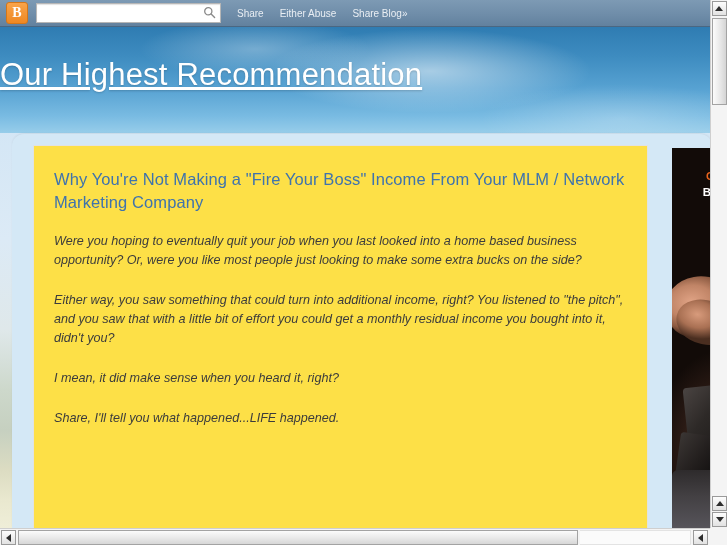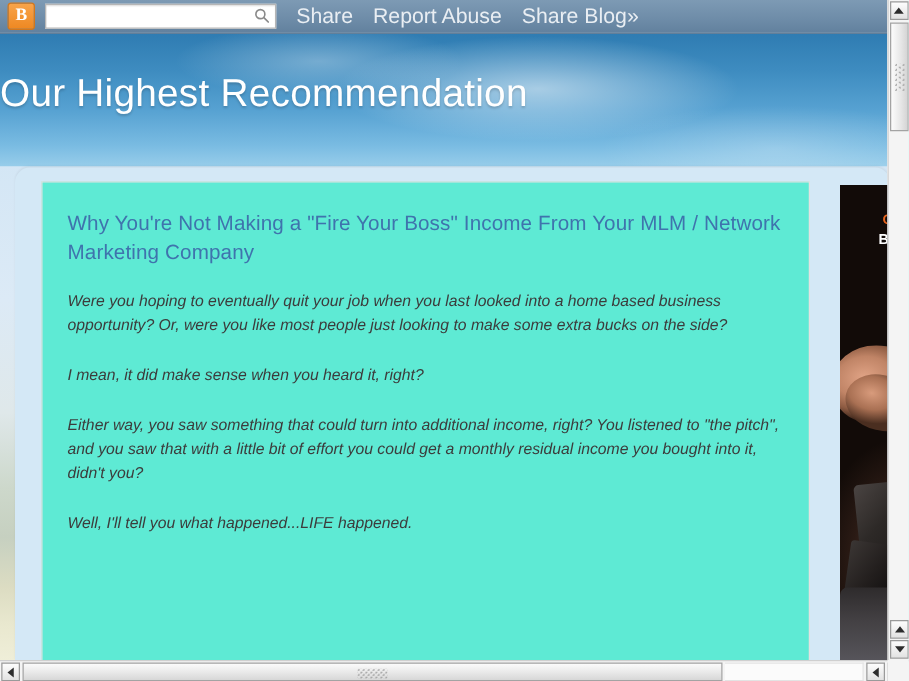--- a/index.html
+++ b/index.html
@@ -96,21 +96,21 @@
     color: #222;
     background: transparent;
   }
   #nav-search .mag {
     position: absolute;
     right: 4px; top: 2px;
     width: 13px; height: 13px;
   }
   .nav-link {
     color: #e9eef3;
-    font-size: 17px;
+    font-size: 10px;
     margin-left: 16px;
     text-decoration: none;
     white-space: nowrap;
     cursor: pointer;
     flex: none;
   }
 
   
   #blog-header {
     position: absolute;
@@ -129,41 +129,42 @@
     left: 0; top: 30px;
     width: 638px;
     color: #ffffff;
     font-size: 31px;
     font-weight: normal;
     letter-spacing: .2px;
     text-shadow: 0 1px 2px rgba(0,0,0,.18);
     white-space: nowrap;
     margin: 0;
     padding: 0 0 0 0;
+    text-decoration: underline;
   }
 
   
   #content-wrap {
     position: absolute;
     left: 12px; top: 134px;
     width: 700px;
     height: 394px;
     background: #d4e8f6;
     border-radius: 12px 12px 0 0;
     box-shadow: 0 -1px 2px rgba(0,0,0,.06);
     overflow: hidden;
   }
 
   
   #main-col {
     position: absolute;
     left: 33px; top: 145px;
     width: 615px;
     height: 383px;
-    background: #5eead4;
+    background: #fde047;
     border: 1px solid #e2e2e2;
     border-bottom: 0;
     box-sizing: border-box;
     overflow: hidden;
   }
   #post {
     padding: 22px 20px 0 20px;
   }
   #post-title {
     color: #3f73ad;
@@ -409,37 +410,37 @@
 
     <div id="nav-search">
       <input type="text" value="" placeholder="" style="">
       <svg class="mag" viewBox="0 0 13 13">
         <circle cx="5.3" cy="5.3" r="3.6" fill="none" stroke="#8a8a8a" stroke-width="1.3"></circle>
         <line x1="8.1" y1="8.1" x2="11.6" y2="11.6" stroke="#8a8a8a" stroke-width="1.4" stroke-linecap="round"></line>
       </svg>
     </div>
 
     <a class="nav-link" href="#">Share</a>
-    <a class="nav-link" href="#">Report Abuse</a>
+    <a class="nav-link" href="#">Either Abuse</a>
     <a class="nav-link" href="#">Share Blog»</a>
   </div>
 
   <div id="blog-header">
     <h1 id="blog-title">Our Highest Recommendation</h1>
   </div>
 
   <div id="content-wrap"></div>
 
   <div id="main-col">
     <div id="post">
       <h2 id="post-title">Why You're Not Making a "Fire Your Boss" Income From Your MLM / Network Marketing Company</h2>
       <p class="post-para">Were you hoping to eventually quit your job when you last looked into a home based business opportunity? Or, were you like most people just looking to make some extra bucks on the side?</p>
+      <p class="post-para">Either way, you saw something that could turn into additional income, right? You listened to "the pitch", and you saw that with a little bit of effort you could get a monthly residual income you bought into it, didn't you?</p>
       <p class="post-para">I mean, it did make sense when you heard it, right?</p>
-      <p class="post-para">Either way, you saw something that could turn into additional income, right? You listened to "the pitch", and you saw that with a little bit of effort you could get a monthly residual income you bought into it, didn't you?</p>
-      <p class="post-para">Well, I'll tell you what happened...LIFE happened.</p>
+      <p class="post-para">Share, I'll tell you what happened...LIFE happened.</p>
 
     </div>
   </div>
 
   <div id="sidebar">
     <div id="ad-banner">
       <div id="ad-arm"></div>
       <div id="ad-arm2"></div>
       <div id="ad-object"></div>
       <div id="ad-object2"></div>

